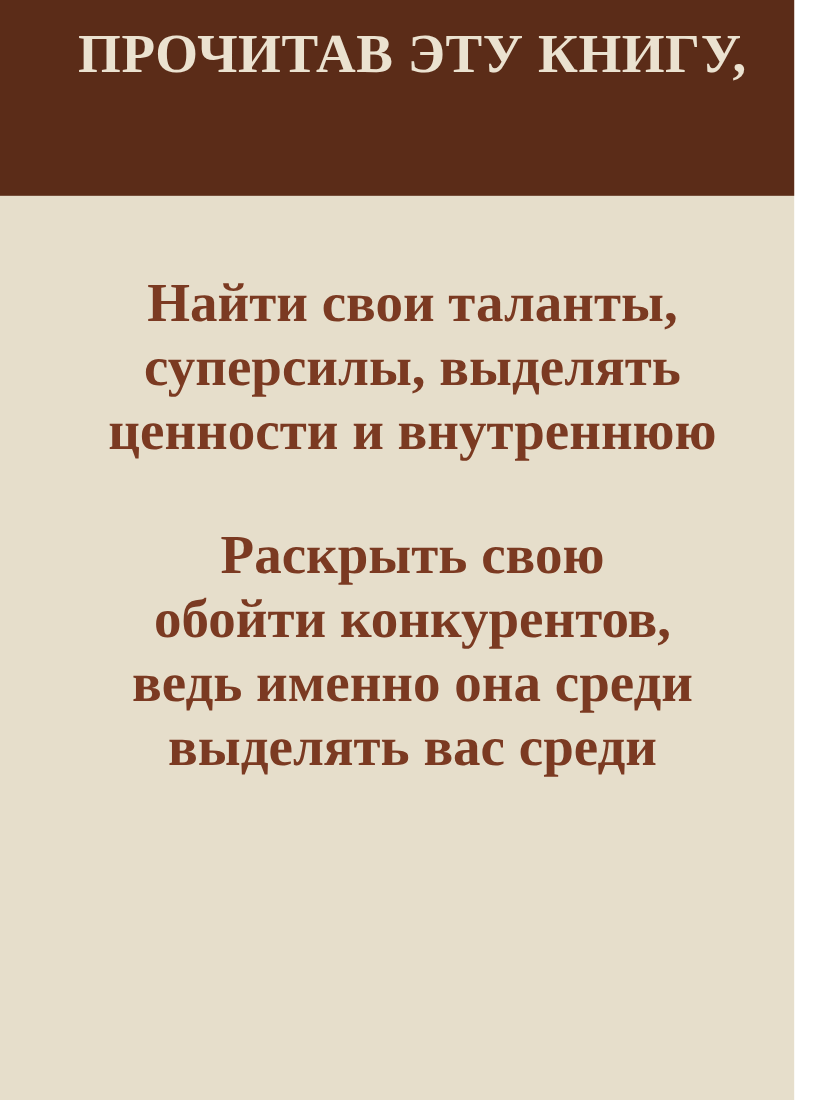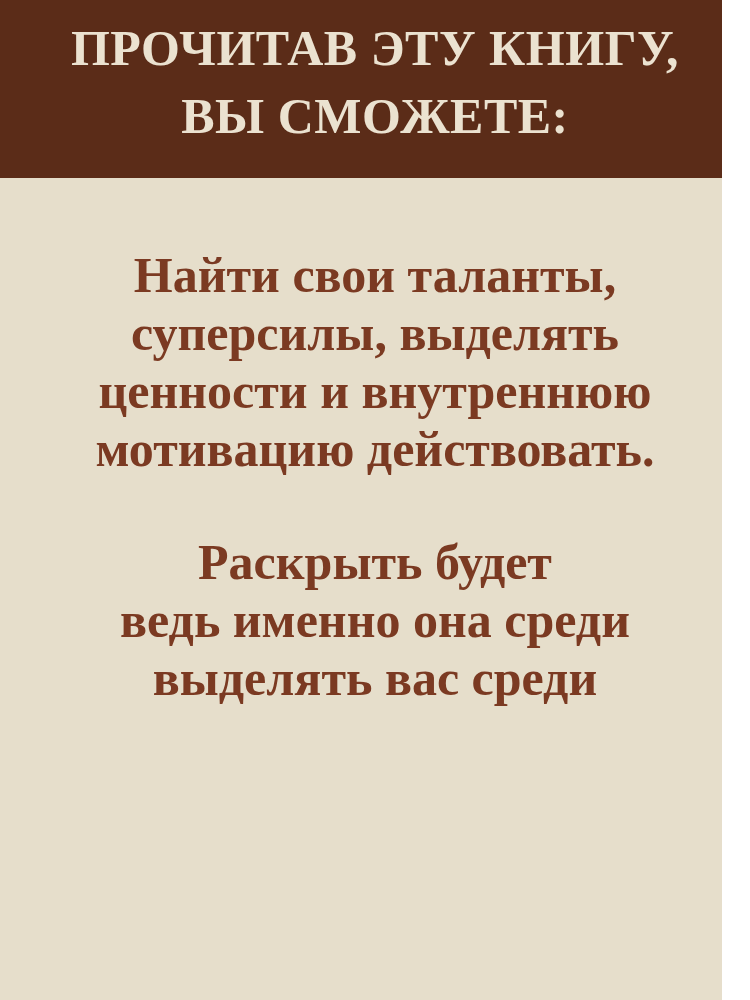--- a/index.html
+++ b/index.html
@@ -46,33 +46,32 @@
     white-space: nowrap;
   }
 </style>
 </head>
 <body>
 
 <div class="poster">
 
   <header class="header">
     <div class="header-line">ПРОЧИТАВ ЭТУ КНИГУ,</div>
-    <div class="header-line">ВЫ СМОЖЕТЕ:</div>
   </header>
 
   <main class="body-content">
 
     <p class="para">
       <span class="text-line" style="display:block">Найти свои таланты,</span>
       <span class="text-line" style="display:block">суперсилы, выделять</span>
       <span class="text-line" style="display:block">ценности и внутреннюю</span>
-      <span class="text-line" style="display:block">мотивацию действовать.</span>
     </p>
 
     <p class="para">
-      <span class="text-line" style="display:block">Раскрыть будет</span>
+      <span class="text-line" style="display:block">Раскрыть свою</span>
+      <span class="text-line" style="display:block">обойти конкурентов,</span>
       <span class="text-line" style="display:block">ведь именно она среди</span>
       <span class="text-line" style="display:block">выделять вас среди</span>
     </p>
 
   </main>
 
 </div>
 
 </body></html>

